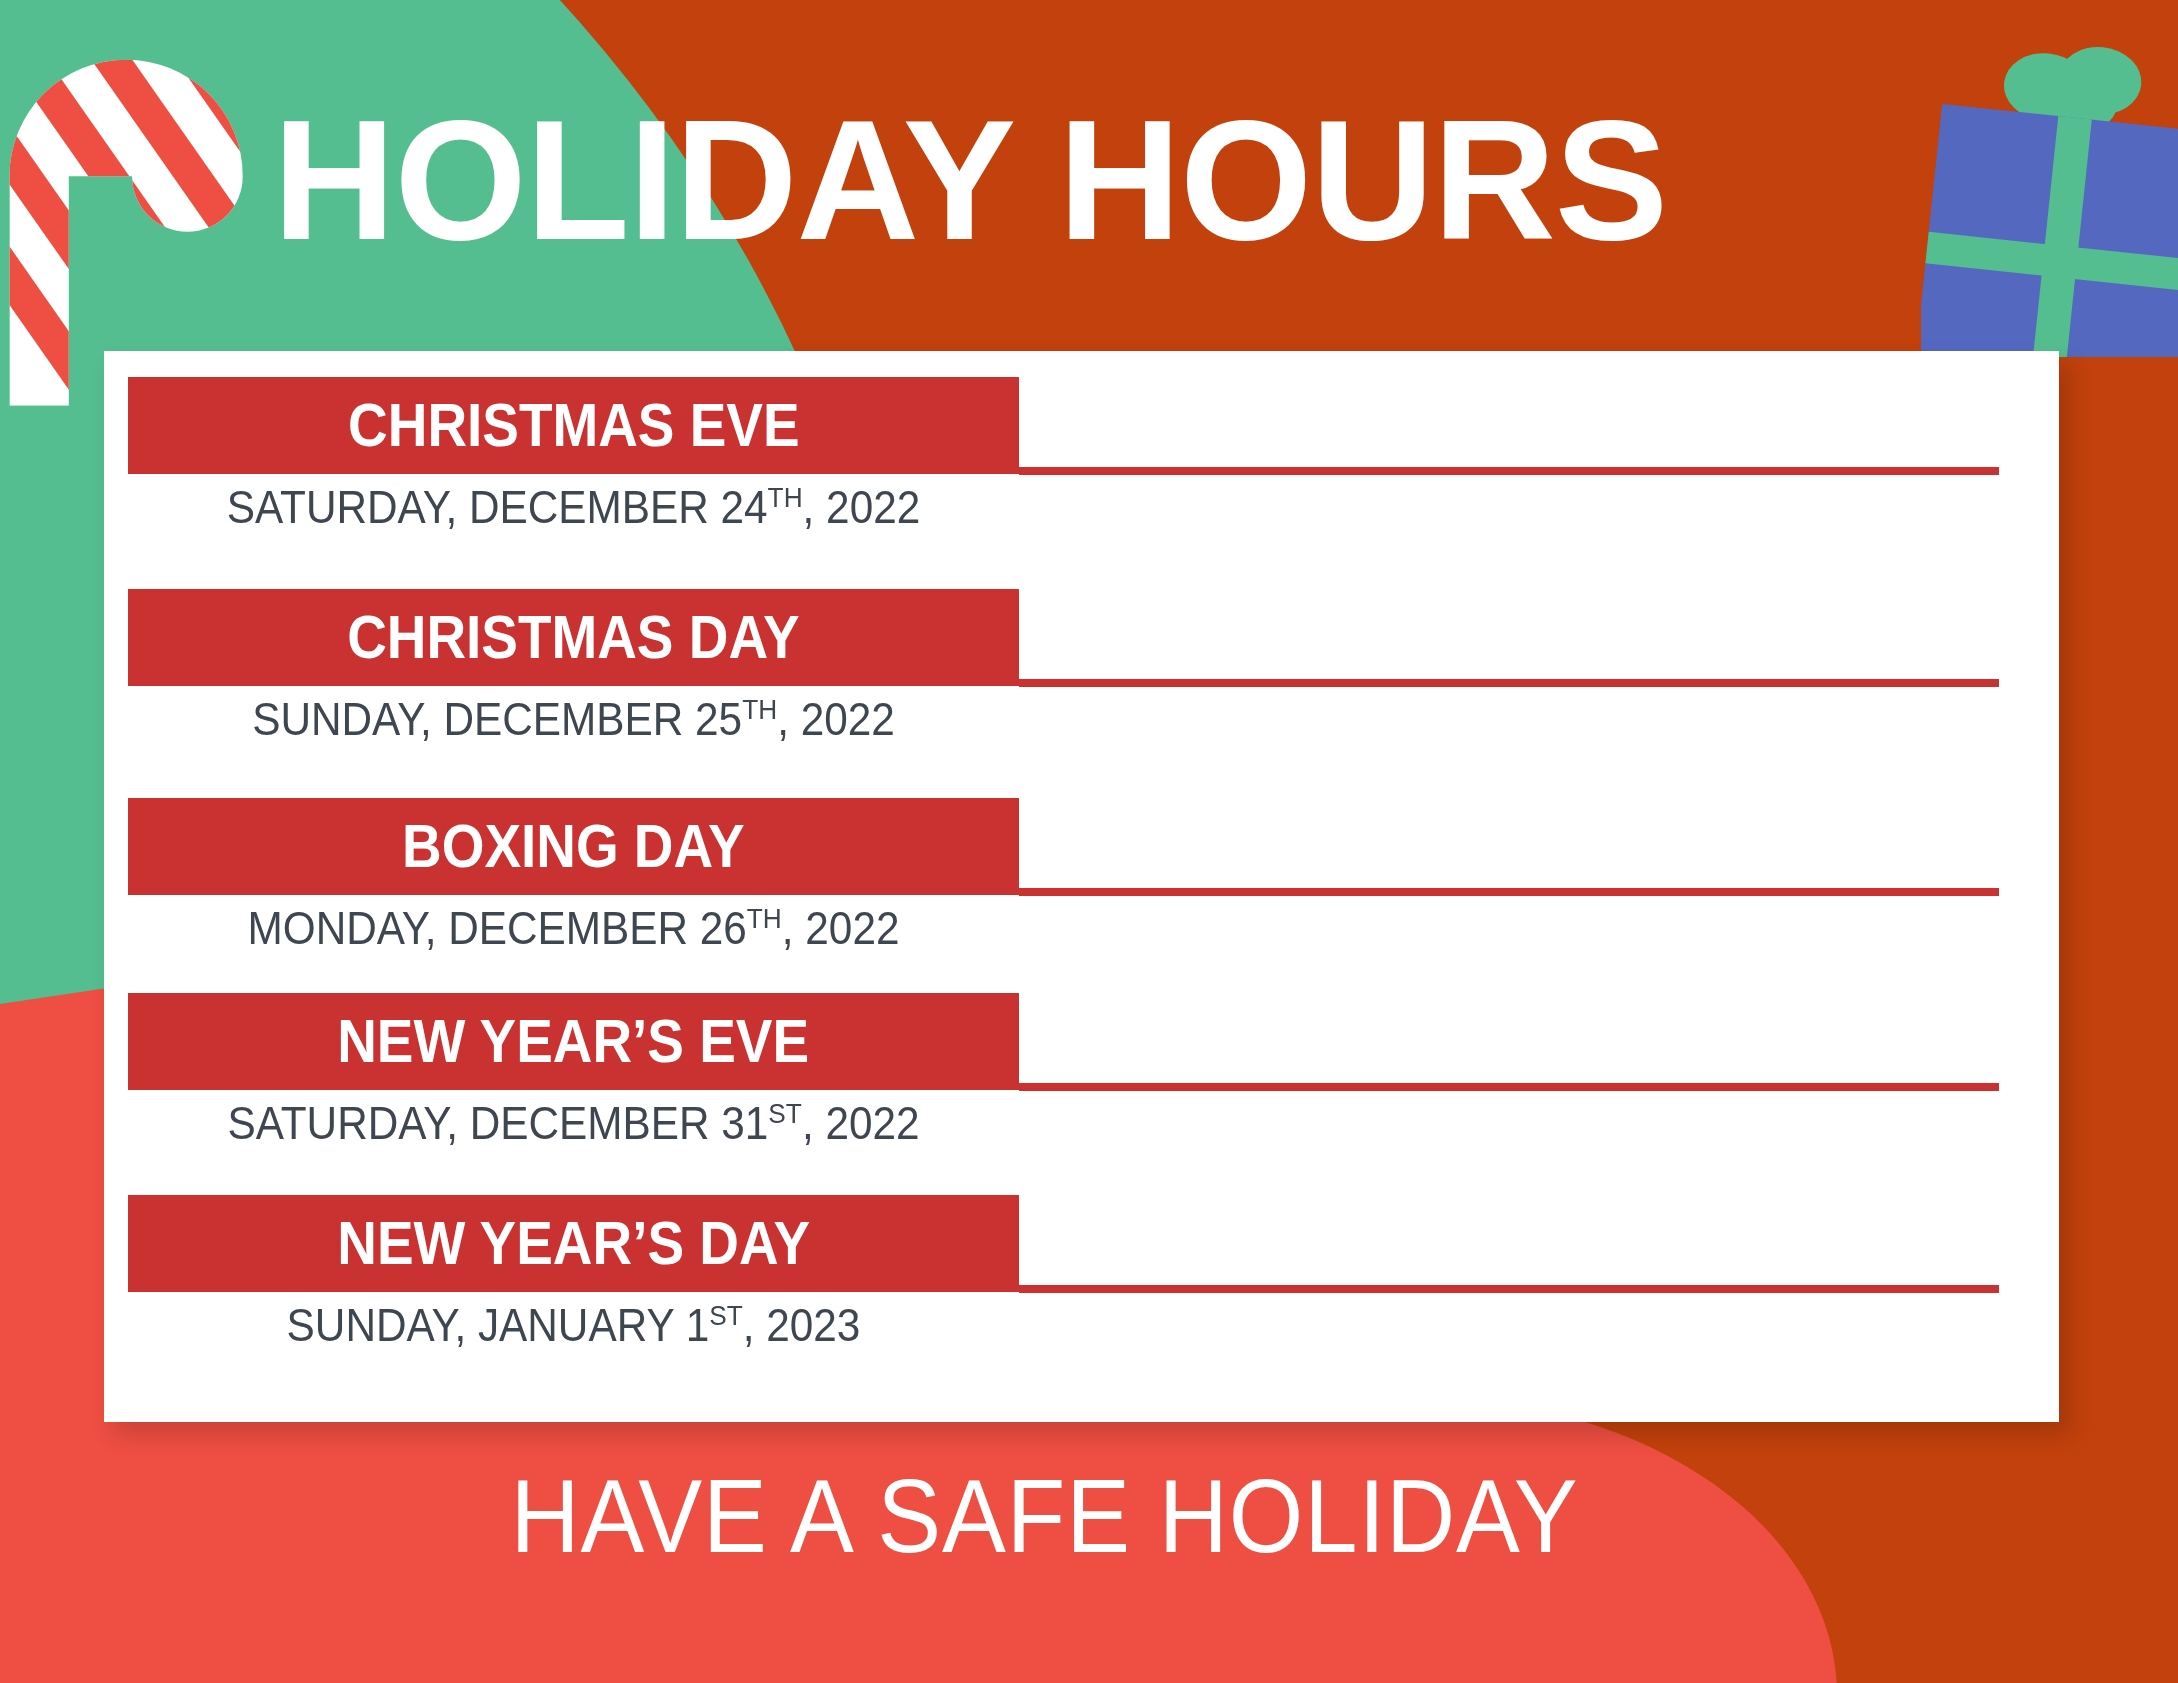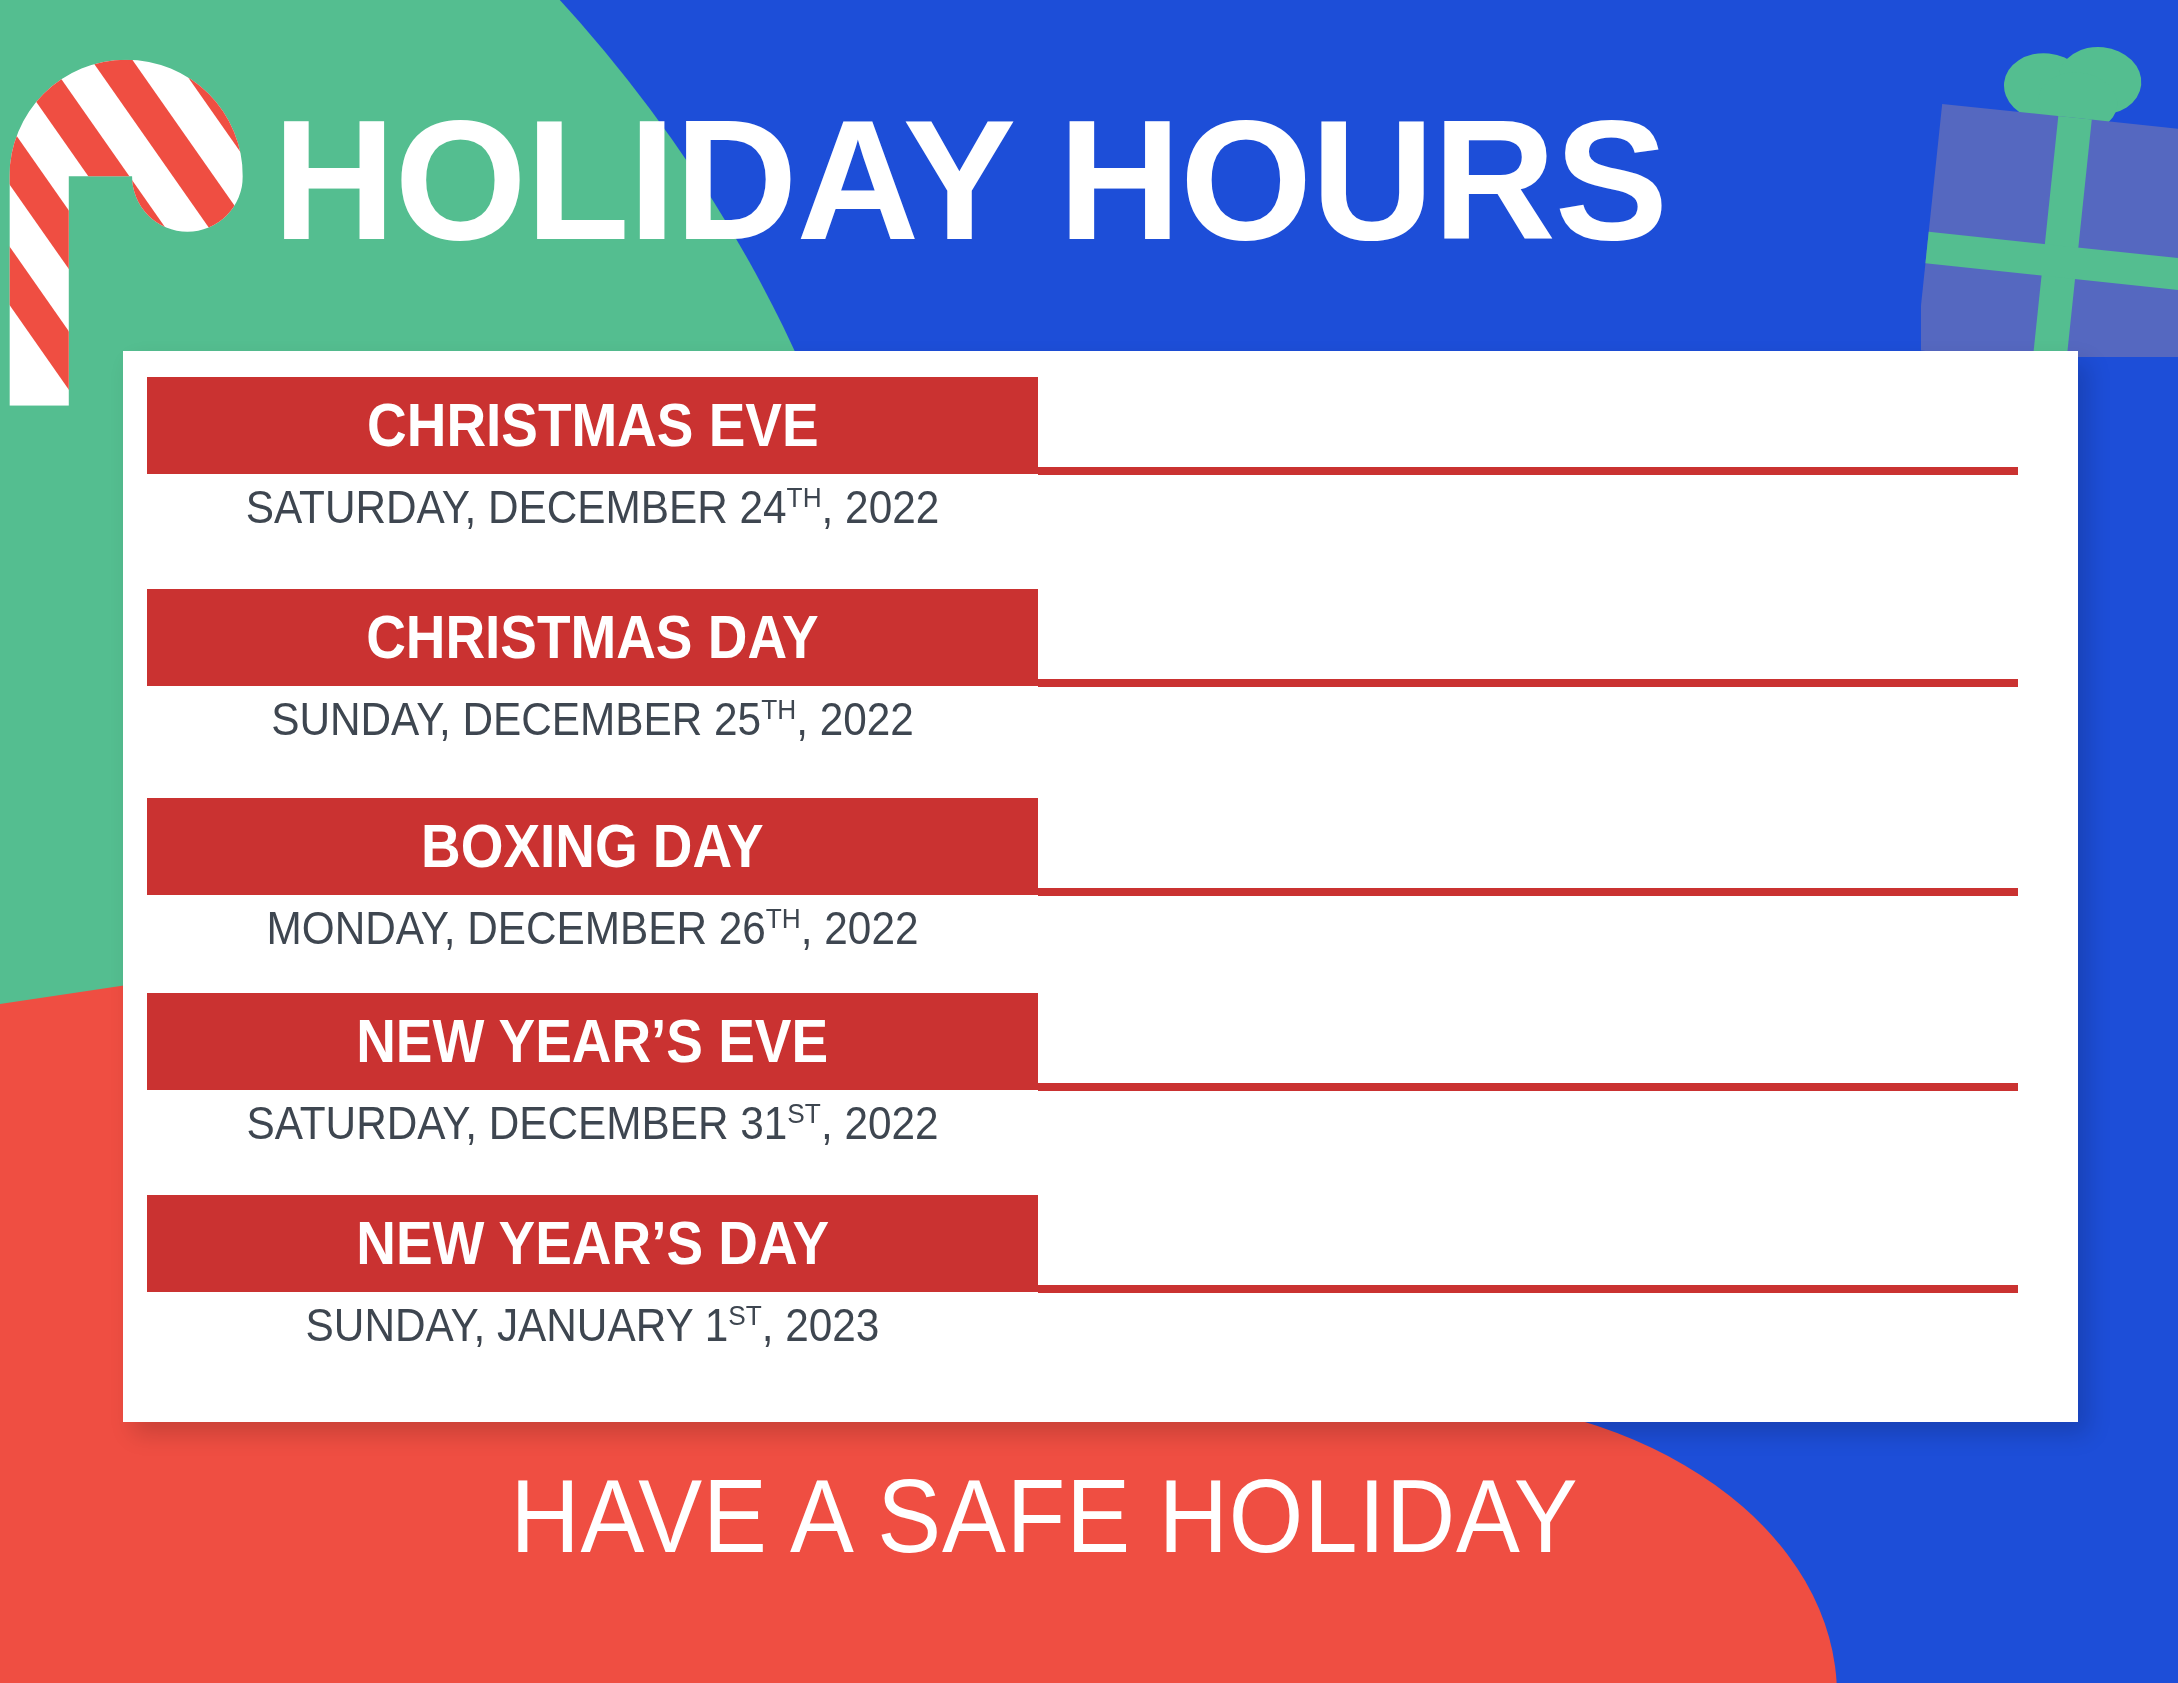--- a/index.html
+++ b/index.html
@@ -10,21 +10,21 @@
   body {
     font-family: "Liberation Sans", sans-serif;
   }
 
   
   #poster {
     position: relative;
     width: 2178px;
     height: 1683px;
     overflow: hidden;
-    background: #1d4ed8;           
+    background: #c2410c;           
   }
 
   
   .bg-layer { position: absolute; inset: 0; overflow: hidden; }
 
   
   .green-field {
     position: absolute;
     left: -772px;
     top: -554px;
@@ -95,21 +95,21 @@
     font-weight: bold;
     font-size: 170px;
     line-height: 1;
     letter-spacing: -1px;
     white-space: nowrap;
   }
 
   
   .card {
     position: absolute;
-    left: 123px;
+    left: 104px;
     top: 351px;
     width: 1955px;
     height: 1071px;
     background: #ffffff;
     box-shadow: 10px 12px 22px rgba(0,0,0,0.16);
   }
 
   .rows { position: relative; width: 100%; height: 100%; }
 
   .row {

